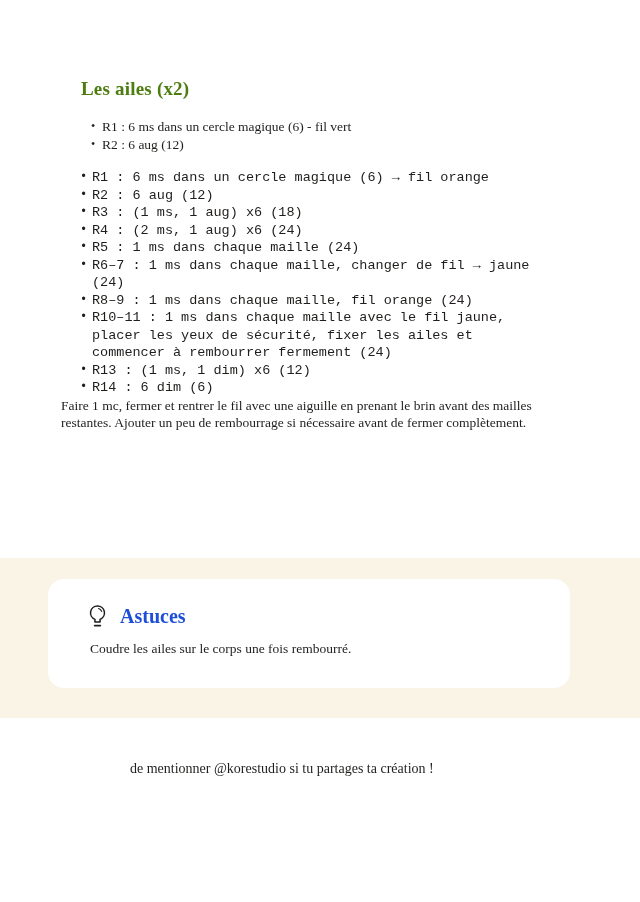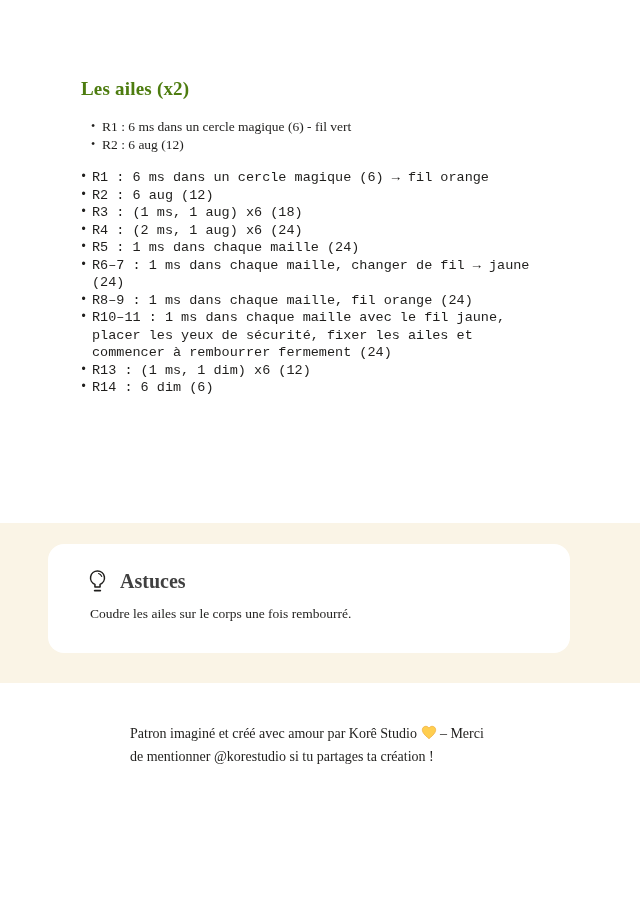--- a/index.html
+++ b/index.html
@@ -62,21 +62,21 @@
   }
   .tips-head {
     display: flex;
     align-items: center;
     gap: 13px;
     padding: 25px 0 0 40px;
   }
   .tips-title {
     font-size: 20px;
     font-weight: 700;
-    color: #404040;
+    color: #1d4ed8;
   }
   .tips-text { margin: 12px 30px 0 42px; font-size: 13.5px; }
 
   .footer {
     margin: 40px 0 0 130px;
     font-size: 14px;
     line-height: 21.5px;
     white-space: nowrap;
   }
   .heart {
@@ -105,40 +105,34 @@
       <li class="instr-item">R2 : 6 aug (12)</li>
       <li class="instr-item">R3 : (1 ms, 1 aug) x6 (18)</li>
       <li class="instr-item">R4 : (2 ms, 1 aug) x6 (24)</li>
       <li class="instr-item">R5 : 1 ms dans chaque maille (24)</li>
       <li class="instr-item">R6–7 : 1 ms dans chaque maille, changer de fil → jaune (24)</li>
       <li class="instr-item">R8–9 : 1 ms dans chaque maille, fil orange (24)</li>
       <li class="instr-item">R10–11 : 1 ms dans chaque maille avec le fil jaune, placer les yeux de sécurité, fixer les ailes et commencer à rembourrer fermement (24)</li>
       <li class="instr-item">R13 : (1 ms, 1 dim) x6 (12)</li>
       <li class="instr-item">R14 : 6 dim (6)</li>
     </ul>
+  <p class="note">Faire 1 mc, fermer et rentrer le fil avec une aiguille en prenant le brin avant des mailles restantes. Ajouter un peu de rembourrage si nécessaire avant de fermer complètement.</p>
 </section>
 
 <div class="tips-band">
   <div class="tips-card">
     <div class="tips-head">
       <span>
         <svg class="bulb" width="19" height="25" viewBox="0 0 20 26" fill="none">
           <path d="M10 1.9 a7.3 7.3 0 0 1 2.7 14.1 l0 2.9 h-5.4 l0 -2.9 A7.3 7.3 0 0 1 10 1.9 Z" stroke="#1f1e1c" stroke-width="1.6" stroke-linejoin="round"></path>
           <path d="M11.2 4.6 A5 5 0 0 1 14.4 7.6" stroke="#1f1e1c" stroke-width="1.3" stroke-linecap="round"></path>
           <path d="M7.1 22.6 h5.8" stroke="#1f1e1c" stroke-width="2" stroke-linecap="round"></path>
         </svg>
       </span>
       <span class="tips-title">Astuces</span>
     </div>
     <p class="tips-text">Coudre les ailes sur le corps une fois rembourré.</p>
   </div>
 </div>
 
 <div class="footer">
-  <div>
-    <span>Patron imaginé et créé avec amour par Korê Studio</span><span class="heart">
-      <svg width="16" height="15" viewBox="0 0 24 22">
-        <path d="M12 20.2 C5.2 14.9 2 10.7 2 6.9 2 4 4.4 1.7 7.2 1.7 9.1 1.7 10.9 2.7 12 4.4 13.1 2.7 14.9 1.7 16.8 1.7 19.6 1.7 22 4 22 6.9 22 10.7 18.8 14.9 12 20.2 Z" fill="#FFCE4F" stroke="#EFAF3F" stroke-width="1.2"></path>
-      </svg>
-    </span><span>–  Merci</span>
-  </div>
   <div>de mentionner @korestudio si tu partages ta création !</div>
 </div>
 
 </body></html>

